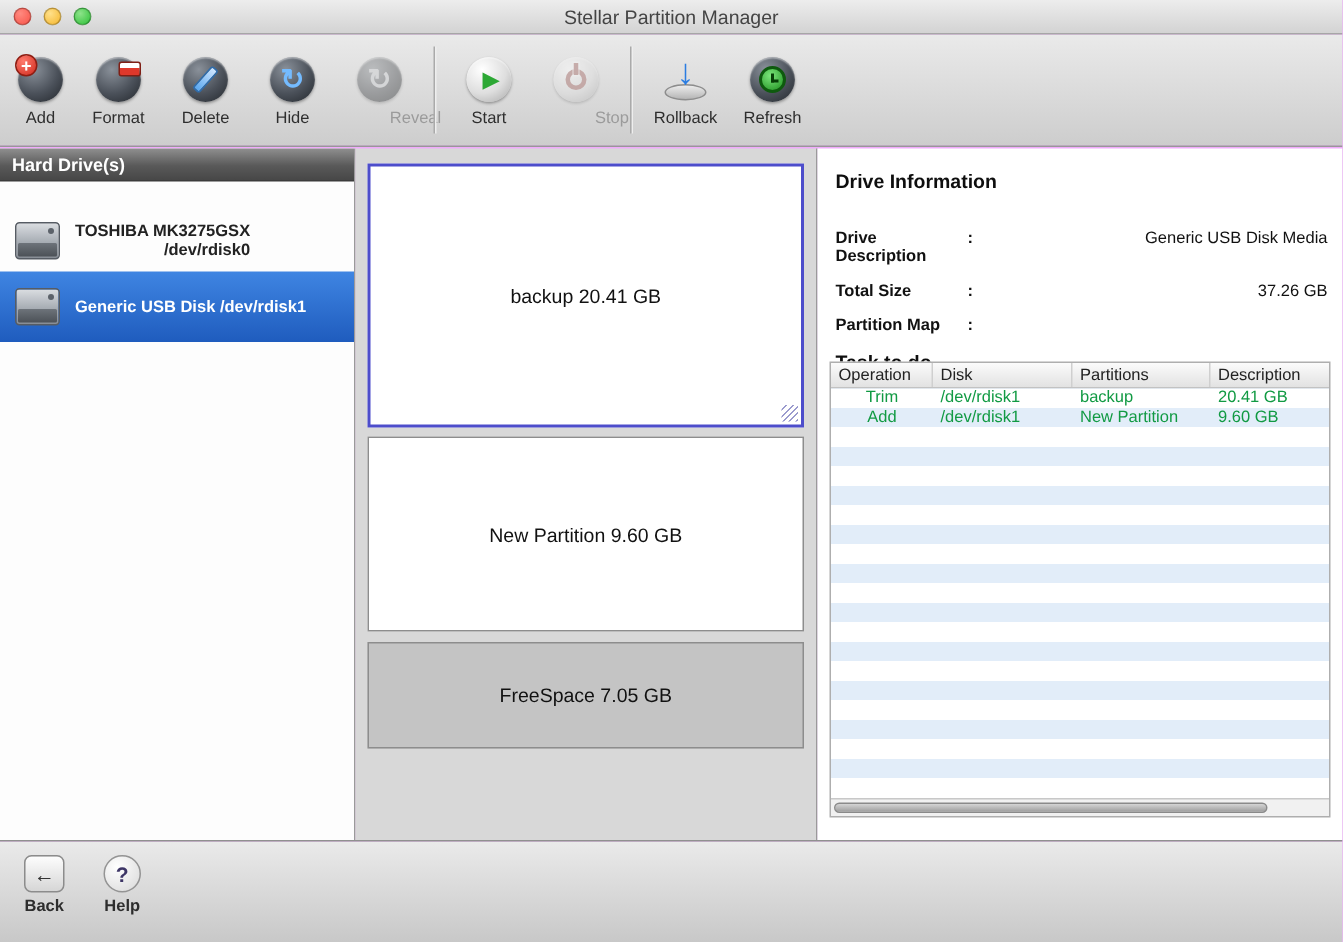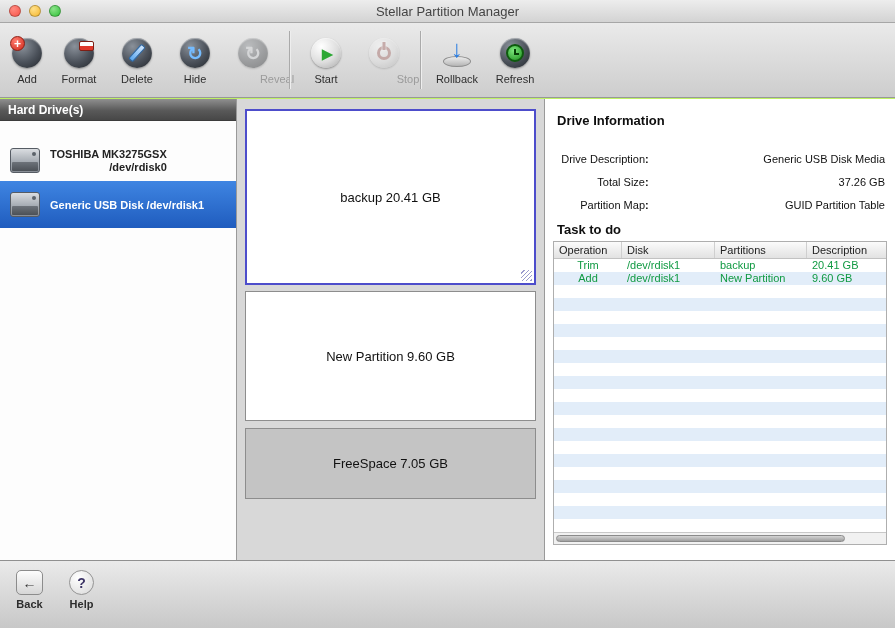--- a/index.html
+++ b/index.html
@@ -3,21 +3,21 @@
 <meta charset="utf-8">
 <style>
   * { box-sizing: border-box; }
   html,body { margin:0; padding:0; }
   body {
     width:895px; height:628px;
     font-family:"Liberation Sans", sans-serif;
     background:#d6d6d6;
     overflow:hidden;
   }
-  .window { position:relative; width:895px; height:628px; background:#bef264; overflow:hidden; }
+  .window { position:relative; width:895px; height:628px; background:#f0abfc; overflow:hidden; }
 
   
   .titlebar {
     height:23px; background:linear-gradient(#ededed,#d3d3d3);
     border-bottom:1px solid #a6a6a6;
     display:flex; align-items:center; position:relative;
   }
   .traffic { position:absolute; left:9px; top:5px; display:flex; gap:8px; }
   .tl { width:12px; height:12px; border-radius:50%; border:1px solid rgba(0,0,0,.25); }
   .tl.red { background:radial-gradient(circle at 35% 30%, #ff8a80, #f85449); }
@@ -119,21 +119,21 @@
   .pblock.selected { height:176px; border:2px solid #4d4dcb; }
   .pblock.normal { height:130px; border:1px solid #8d8d8d; margin-top:6px; }
   .pblock.free { height:71px; border:1px solid #8d8d8d; background:#c4c4c4; margin-top:7px; }
   .grip { position:absolute; right:2px; bottom:2px; width:11px; height:11px;
     background:repeating-linear-gradient(135deg, transparent 0 2px, #9a9ace 2px 3px); }
 
   
   .right { flex:1; background:#fff; position:relative; padding:14px 10px 0 12px; }
   .ri-title { font-size:13px; font-weight:bold; color:#0e0e0e; margin-bottom:25px; }
   .info-row { display:flex; align-items:baseline; font-size:11px; color:#111; margin-bottom:11px; }
-  .info-label { font-weight:normal; width:88px;text-align:right; }
+  .info-label { font-weight:bold; width:88px; }
   .info-colon { font-weight:bold; width:14px; }
   .info-value { flex:1; text-align:right; }
   .task-title { font-size:13px; font-weight:bold; color:#0e0e0e; margin-top:2px; }
 
   .task-table {
     position:absolute; left:8px; right:8px; top:142px; bottom:15px;
     border:1px solid #aeaeae; background:#fff;
   }
   .tt-header { display:flex; height:17px; background:linear-gradient(#fbfbfb,#e2e2e2);
     border-bottom:1px solid #c2c2c2; font-size:11px; color:#222; }
@@ -312,21 +312,20 @@
         <span class="info-value">Generic USB Disk Media</span>
       </div>
       <div class="info-row">
         <span class="info-label">Total Size</span>
         <span class="info-colon">:</span>
         <span class="info-value">37.26 GB</span>
       </div>
       <div class="info-row">
         <span class="info-label">Partition Map</span>
         <span class="info-colon">:</span>
-        <span class="info-value">GUID Partition Table</span>
       </div>
 
       <div class="task-title">Task to do</div>
 
       <div class="task-table">
         <div class="tt-header">
           <span class="tt-hcol col-op">Operation</span>
           <span class="tt-hcol col-disk">Disk</span>
           <span class="tt-hcol col-part">Partitions</span>
           <span class="tt-hcol col-desc">Description</span>

